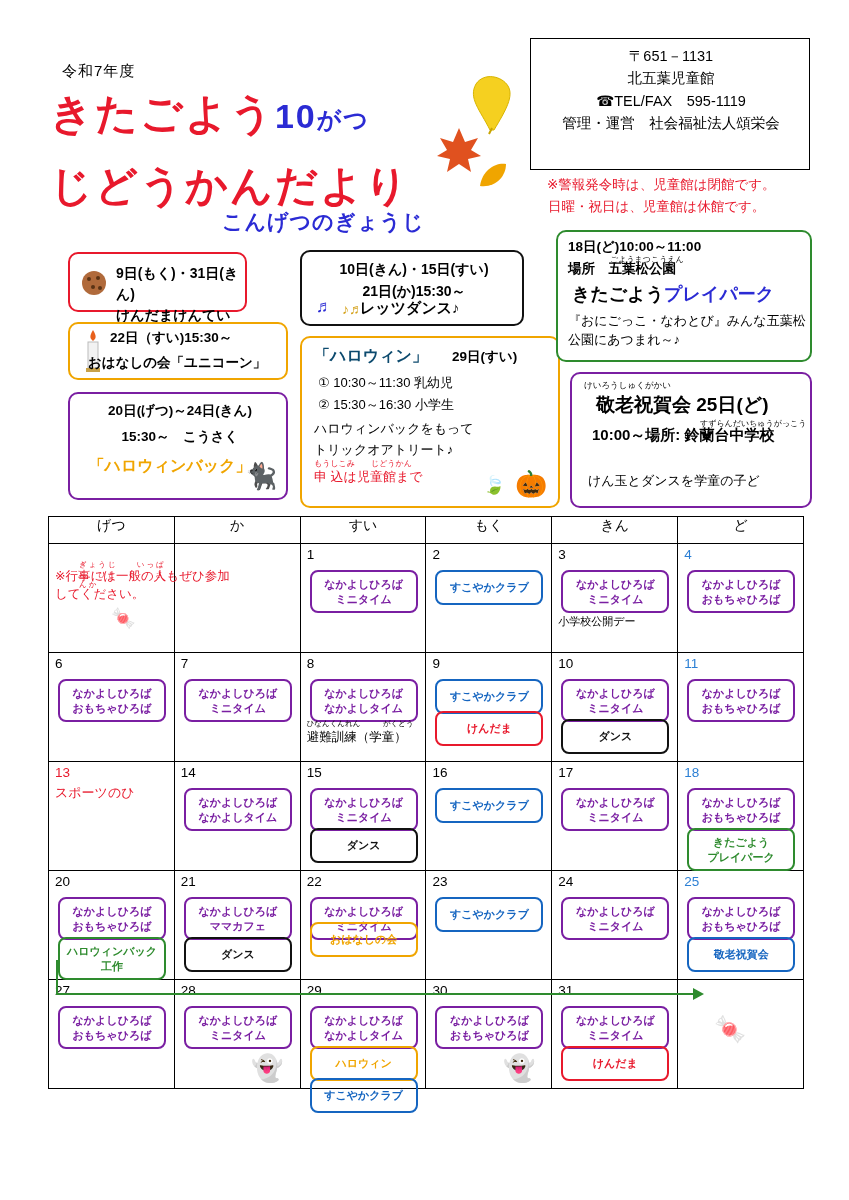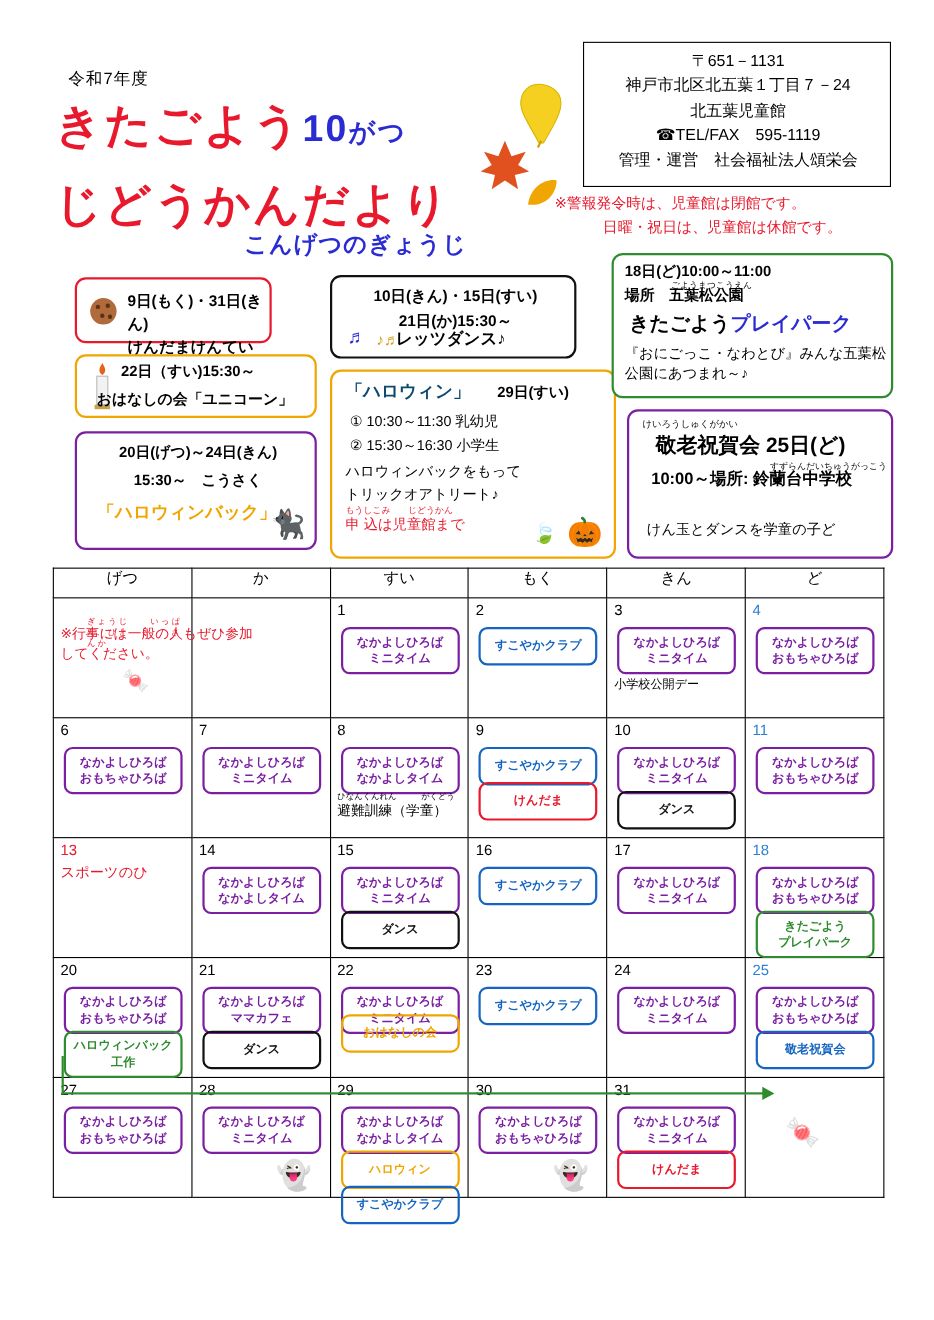--- a/index.html
+++ b/index.html
@@ -39,21 +39,21 @@
 
   
   .addr{
     position:absolute;left:530px;top:38px;width:280px;height:132px;
     border:1.6px solid #000;box-sizing:border-box;
     padding:6px 10px 0 12px;
     font-size:14.5px;line-height:1.55;
   }
   .addr .c{text-align:center;}
   .warn1{
-    position:absolute;left:504px;top:176px;width:300px;
+    position:absolute;left:547px;top:176px;width:300px;
     font-size:13.5px;color:#e8192c;
   }
   .warn2{
     position:absolute;left:548px;top:198px;width:300px;
     font-size:13.5px;color:#e8192c;
   }
 
   
   .ebox{position:absolute;box-sizing:border-box;border-radius:10px;background:#fff;}
   .ebox .ln{display:block;}
@@ -178,21 +178,20 @@
   </svg>
   <svg class="leaf" style="left:434px;top:124px;" width="50" height="54" viewBox="0 0 50 54">
     <path d="M25 4 L31 18 L44 14 L37 26 L47 32 L34 35 L37 48 L25 40 L13 48 L16 35 L3 32 L13 26 L6 14 L19 18 Z" fill="#e0511f"></path>
   </svg>
   <svg class="leaf" style="left:476px;top:160px;" width="34" height="30" viewBox="0 0 34 30">
     <path d="M4 26 C6 10 20 2 30 4 C30 16 20 28 4 26 Z" fill="#f0a500"></path>
   </svg>
 
   <div class="addr">
     <div class="c">〒651－1131</div>
-    <div class="c">神戸市北区北五葉１丁目７－24</div>
     <div class="c">北五葉児童館</div>
     <div class="c">☎TEL/FAX　595-1119</div>
     <div class="c">管理・運営　社会福祉法人頌栄会</div>
   </div>
   <div class="warn1">※警報発令時は、児童館は閉館です。</div>
   <div class="warn2">日曜・祝日は、児童館は休館です。</div>
 
   <div class="ebox b-kendama">
     <div class="cookie">
       <i style="left:5px;top:6px;"></i>

